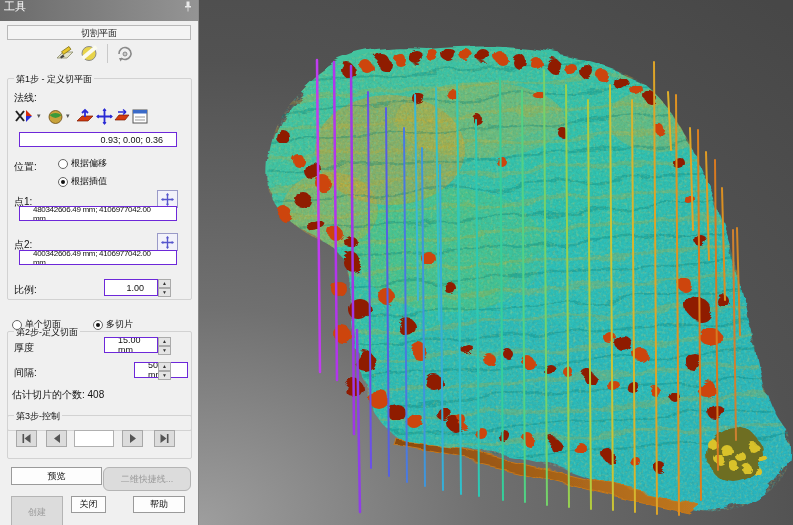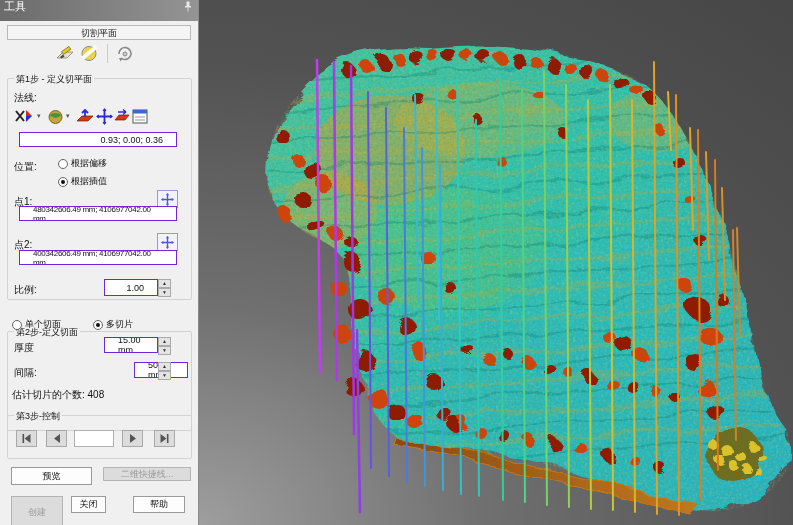--- a/index.html
+++ b/index.html
@@ -204,22 +204,22 @@
         <polygon points="1,0 1,9 7,4.5" fill="#555"></polygon>
       </svg>
   </div>
   <div class="navbtn" style="left:154px;">
     <svg width="9" height="9" viewBox="0 0 9 9">
         <polygon points="0.5,0 0.5,9 6.5,4.5" fill="#555"></polygon>
         <rect x="6.9" y="0" width="1.6" height="9" fill="#555"></rect>
       </svg>
   </div>
 
-  <div class="btn" style="left:11px;top:467px;width:81px;height:18px;">预览</div>
-  <div class="btn disabled" style="left:103px;top:467px;width:88px;height:14px;">二维快捷线...</div>
+  <div class="btn" style="left:11px;top:467px;width:91px;height:18px;">预览</div>
+  <div class="btn disabled" style="left:103px;top:467px;width:88px;height:24px;border-radius:6px;">二维快捷线...</div>
   <div class="btn disabled" style="left:11px;top:496px;width:52px;height:32px;">创建</div>
   <div class="btn" style="left:71px;top:496px;width:35px;height:17px;">关闭</div>
   <div class="btn" style="left:133px;top:496px;width:52px;height:17px;">帮助</div>
 </div>
 
 <div class="viewport">
   <svg width="594" height="525" viewBox="0 0 594 525">
     <defs>
       <filter id="rough" x="-10%" y="-10%" width="120%" height="120%">
         <feTurbulence type="fractalNoise" baseFrequency="0.018 0.045" numOctaves="4" seed="11" result="t"></feTurbulence>

